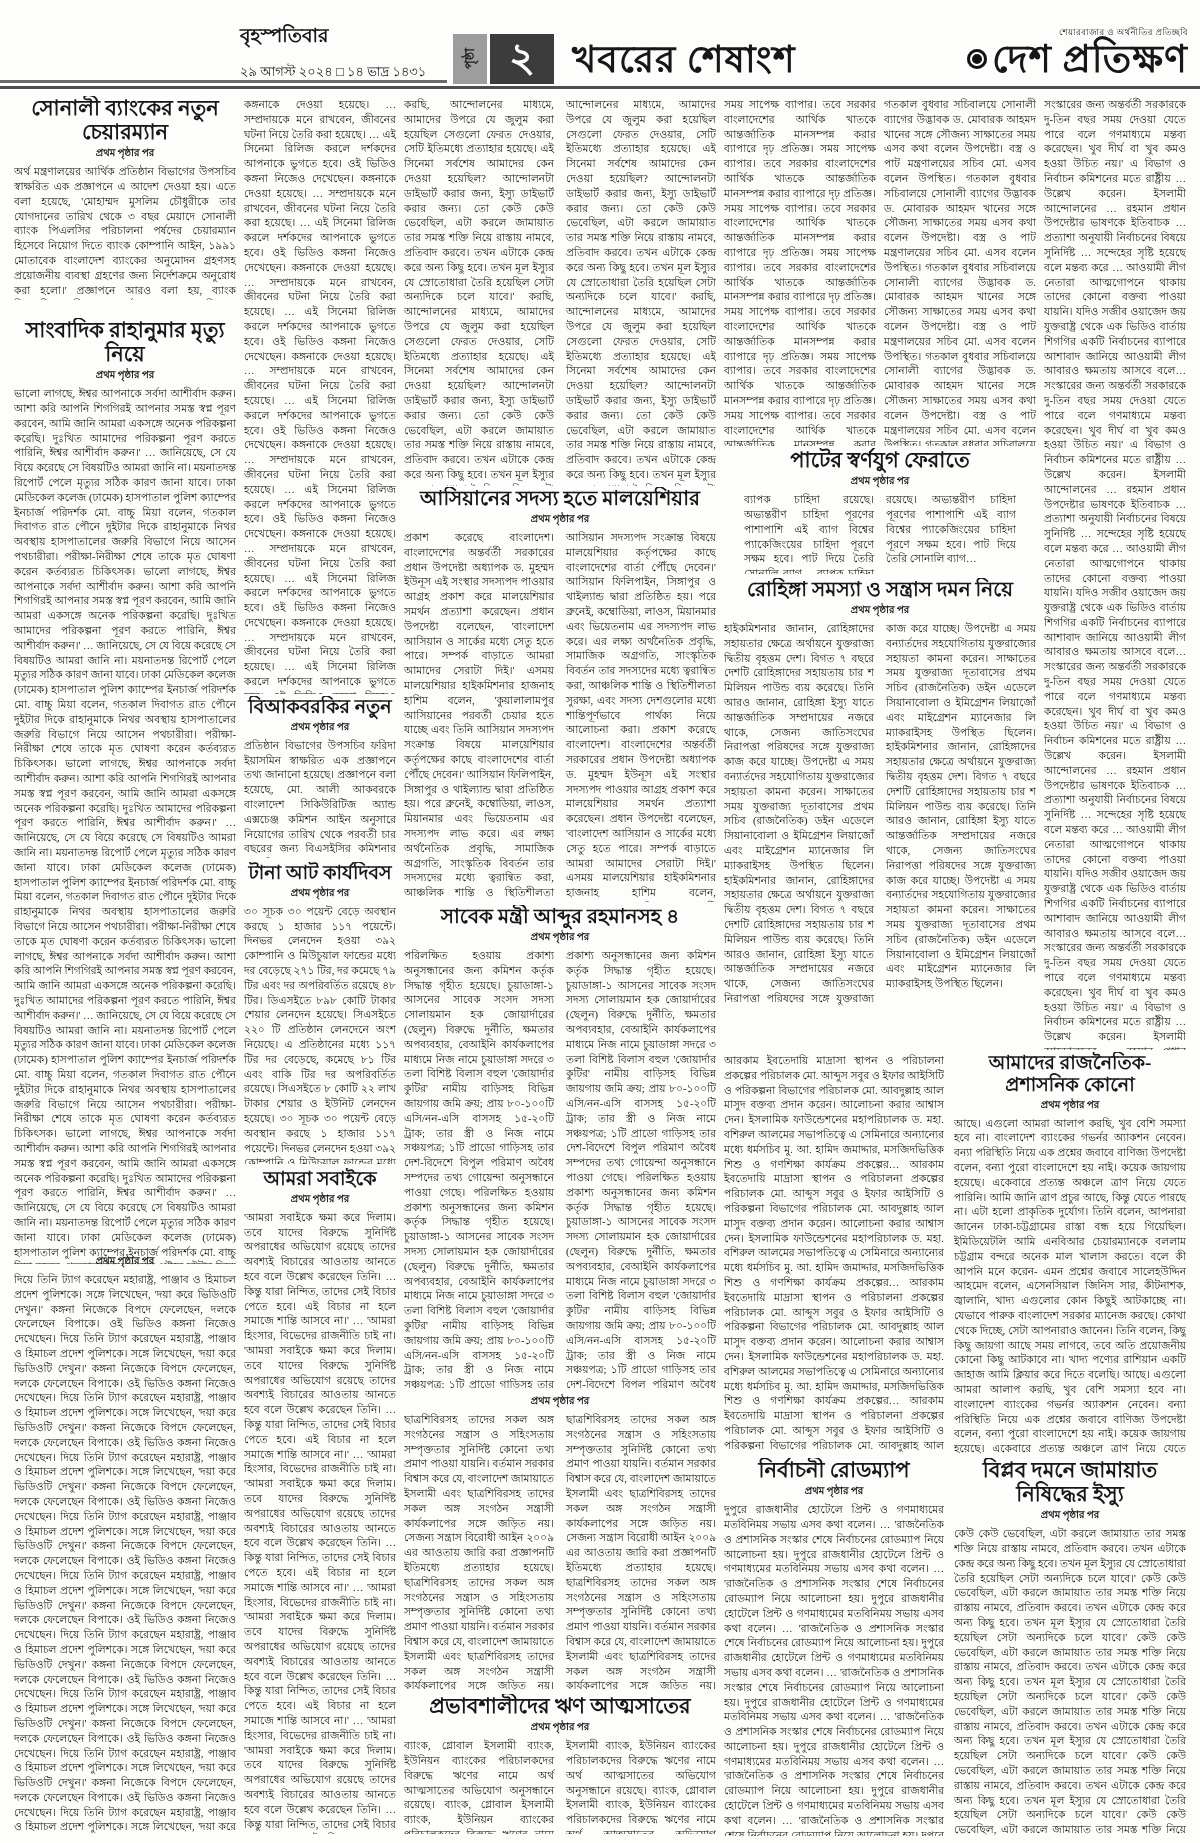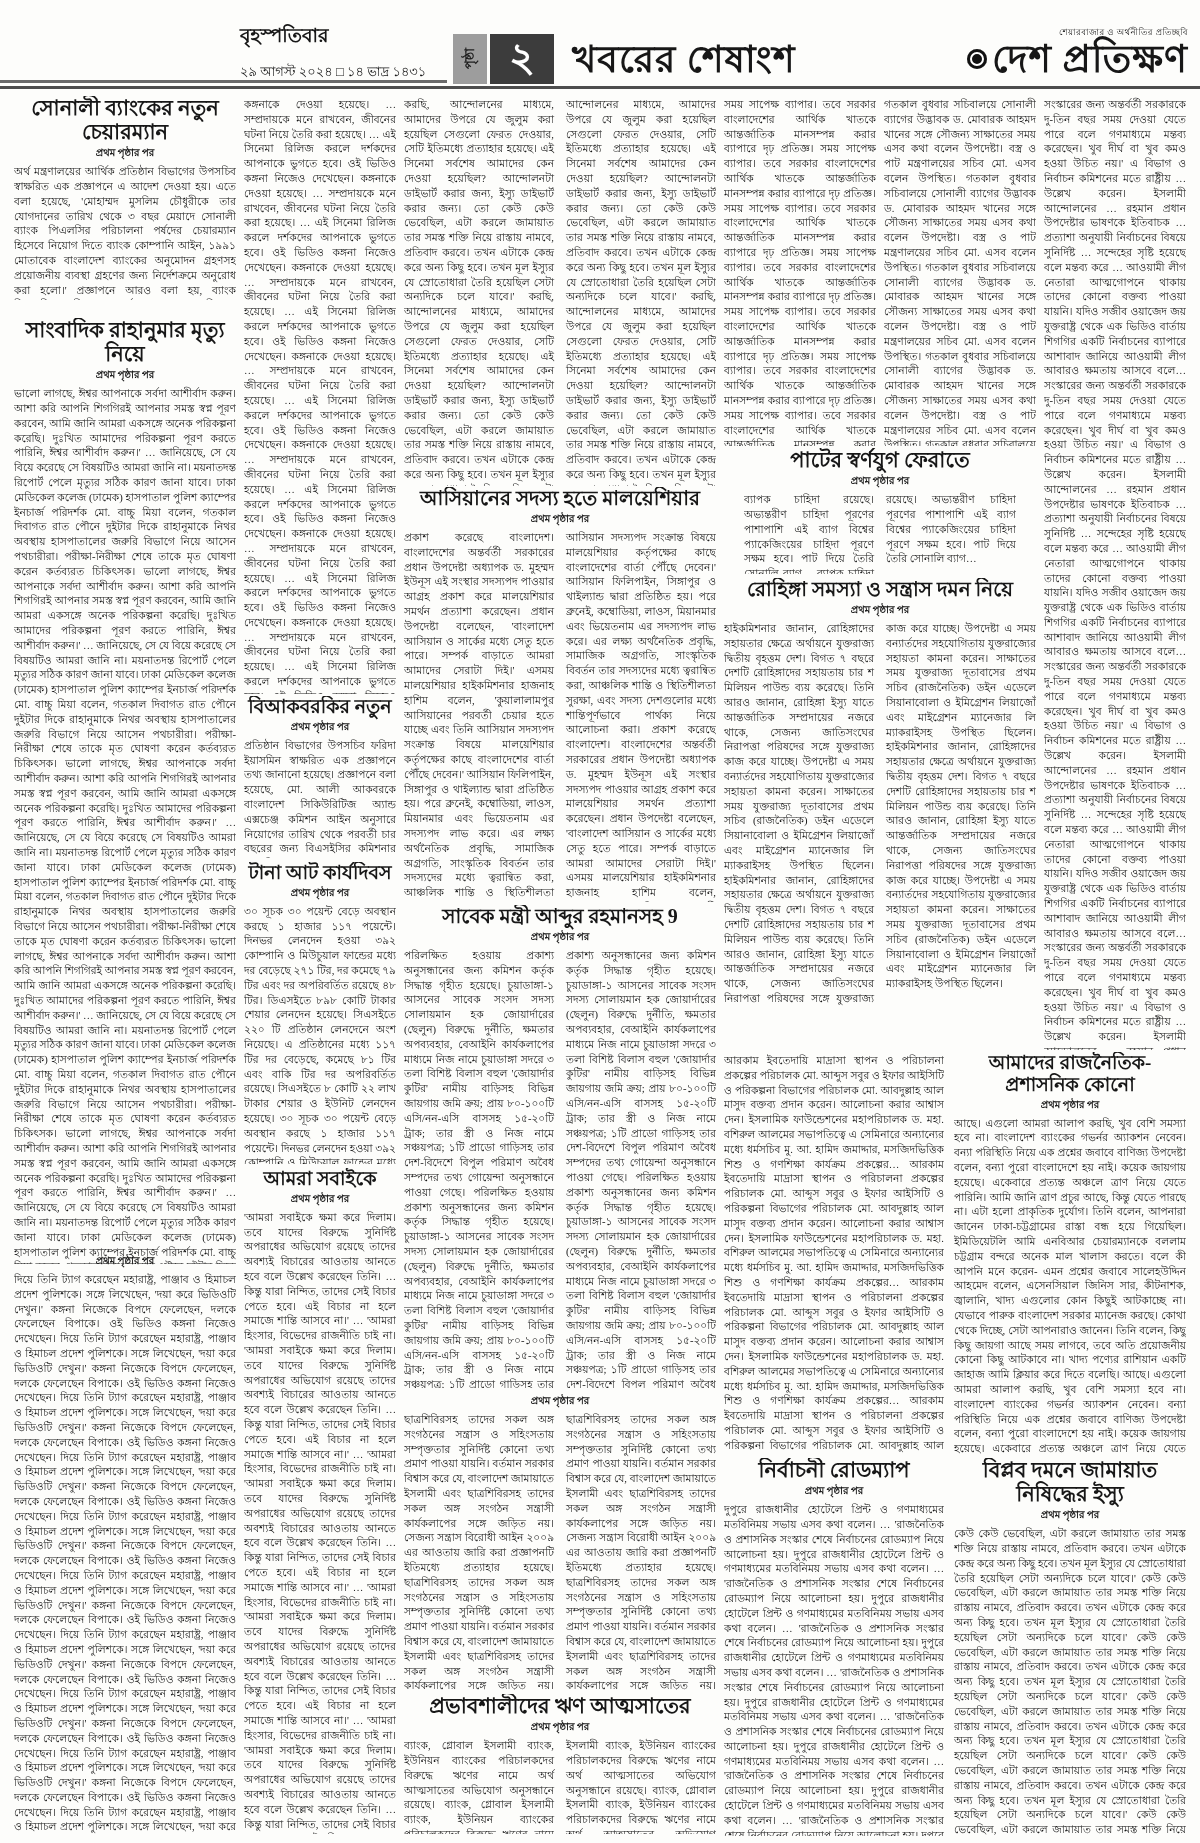--- a/index.html
+++ b/index.html
@@ -101,21 +101,21 @@
     <div class="body cols2">করছি, আন্দোলনের মাধ্যমে, আমাদের উপরে যে জুলুম করা হয়েছিল সেগুলো ফেরত দেওয়ার, সেটি ইতিমধ্যে প্রত্যাহার হয়েছে। এই সিনেমা সর্বশেষ আমাদের কেন দেওয়া হয়েছিল? আন্দোলনটা ডাইভার্ট করার জন্য, ইস্যু ডাইভার্ট করার জন্য। তো কেউ কেউ ভেবেছিল, এটা করলে জামায়াত তার সমস্ত শক্তি নিয়ে রাস্তায় নামবে, প্রতিবাদ করবে। তখন এটাকে কেন্দ্র করে অন্য কিছু হবে। তখন মূল ইস্যুর যে স্রোতোধারা তৈরি হয়েছিল সেটা অন্যদিকে চলে যাবে।' করছি, আন্দোলনের মাধ্যমে, আমাদের উপরে যে জুলুম করা হয়েছিল সেগুলো ফেরত দেওয়ার, সেটি ইতিমধ্যে প্রত্যাহার হয়েছে। এই সিনেমা সর্বশেষ আমাদের কেন দেওয়া হয়েছিল? আন্দোলনটা ডাইভার্ট করার জন্য, ইস্যু ডাইভার্ট করার জন্য। তো কেউ কেউ ভেবেছিল, এটা করলে জামায়াত তার সমস্ত শক্তি নিয়ে রাস্তায় নামবে, প্রতিবাদ করবে। তখন এটাকে কেন্দ্র করে অন্য কিছু হবে। তখন মূল ইস্যুর যে স্রোতোধারা তৈরি হয়েছিল সেটা অন্যদিকে চলে যাবে।' করছি, আন্দোলনের মাধ্যমে, আমাদের উপরে যে জুলুম করা হয়েছিল সেগুলো ফেরত দেওয়ার, সেটি ইতিমধ্যে প্রত্যাহার হয়েছে। এই সিনেমা সর্বশেষ আমাদের কেন দেওয়া হয়েছিল? আন্দোলনটা ডাইভার্ট করার জন্য, ইস্যু ডাইভার্ট করার জন্য। তো কেউ কেউ ভেবেছিল, এটা করলে জামায়াত তার সমস্ত শক্তি নিয়ে রাস্তায় নামবে, প্রতিবাদ করবে। তখন এটাকে কেন্দ্র করে অন্য কিছু হবে। তখন মূল ইস্যুর যে স্রোতোধারা তৈরি হয়েছিল সেটা অন্যদিকে চলে যাবে।' করছি, আন্দোলনের মাধ্যমে, আমাদের উপরে যে জুলুম করা হয়েছিল সেগুলো ফেরত দেওয়ার, সেটি ইতিমধ্যে প্রত্যাহার হয়েছে। এই সিনেমা সর্বশেষ আমাদের কেন দেওয়া হয়েছিল? আন্দোলনটা ডাইভার্ট করার জন্য, ইস্যু ডাইভার্ট করার জন্য। তো কেউ কেউ ভেবেছিল, এটা করলে জামায়াত তার সমস্ত শক্তি নিয়ে রাস্তায় নামবে, প্রতিবাদ করবে। তখন এটাকে কেন্দ্র করে অন্য কিছু হবে। তখন মূল ইস্যুর যে স্রোতোধারা তৈরি হয়েছিল সেটা অন্যদিকে চলে যাবে।'</div>
   </div>
 
   <div class="article" style="left:404px;top:487px;width:312px;height:415px;">
     <div class="hl hl-xl">আসিয়ানের সদস্য হতে মালয়েশিয়ার</div>
     <div class="dateline">প্রথম পৃষ্ঠার পর</div>
     <div class="body cols2">প্রকাশ করেছে বাংলাদেশ। বাংলাদেশের অন্তর্বর্তী সরকারের প্রধান উপদেষ্টা অধ্যাপক ড. মুহম্মদ ইউনূস এই সংস্থার সদস্যপদ পাওয়ার আগ্রহ প্রকাশ করে মালয়েশিয়ার সমর্থন প্রত্যাশা করেছেন। প্রধান উপদেষ্টা বলেছেন, 'বাংলাদেশ আসিয়ান ও সার্কের মধ্যে সেতু হতে পারে। সম্পর্ক বাড়াতে আমরা আমাদের সেরাটা দিই।' এসময় মালয়েশিয়ার হাইকমিশনার হাজনাহ হাশিম বলেন, 'কুয়ালালামপুর আসিয়ানের পরবর্তী চেয়ার হতে যাচ্ছে এবং তিনি আসিয়ান সদস্যপদ সংক্রান্ত বিষয়ে মালয়েশিয়ার কর্তৃপক্ষের কাছে বাংলাদেশের বার্তা পৌঁছে দেবেন।' আসিয়ান ফিলিপাইন, সিঙ্গাপুর ও থাইল্যান্ড দ্বারা প্রতিষ্ঠিত হয়। পরে ব্রুনেই, কম্বোডিয়া, লাওস, মিয়ানমার এবং ভিয়েতনাম এর সদস্যপদ লাভ করে। এর লক্ষ্য অর্থনৈতিক প্রবৃদ্ধি, সামাজিক অগ্রগতি, সাংস্কৃতিক বিবর্তন তার সদস্যদের মধ্যে ত্বরান্বিত করা, আঞ্চলিক শান্তি ও স্থিতিশীলতা সুরক্ষা, এবং সদস্য দেশগুলোর মধ্যে শান্তিপূর্ণভাবে পার্থক্য নিয়ে আলোচনা করা। প্রকাশ করেছে বাংলাদেশ। বাংলাদেশের অন্তর্বর্তী সরকারের প্রধান উপদেষ্টা অধ্যাপক ড. মুহম্মদ ইউনূস এই সংস্থার সদস্যপদ পাওয়ার আগ্রহ প্রকাশ করে মালয়েশিয়ার সমর্থন প্রত্যাশা করেছেন। প্রধান উপদেষ্টা বলেছেন, 'বাংলাদেশ আসিয়ান ও সার্কের মধ্যে সেতু হতে পারে। সম্পর্ক বাড়াতে আমরা আমাদের সেরাটা দিই।' এসময় মালয়েশিয়ার হাইকমিশনার হাজনাহ হাশিম বলেন, 'কুয়ালালামপুর আসিয়ানের পরবর্তী চেয়ার হতে যাচ্ছে এবং তিনি আসিয়ান সদস্যপদ সংক্রান্ত বিষয়ে মালয়েশিয়ার কর্তৃপক্ষের কাছে বাংলাদেশের বার্তা পৌঁছে দেবেন।' আসিয়ান ফিলিপাইন, সিঙ্গাপুর ও থাইল্যান্ড দ্বারা প্রতিষ্ঠিত হয়। পরে ব্রুনেই, কম্বোডিয়া, লাওস, মিয়ানমার এবং ভিয়েতনাম এর সদস্যপদ লাভ করে। এর লক্ষ্য অর্থনৈতিক প্রবৃদ্ধি, সামাজিক অগ্রগতি, সাংস্কৃতিক বিবর্তন তার সদস্যদের মধ্যে ত্বরান্বিত করা, আঞ্চলিক শান্তি ও স্থিতিশীলতা সুরক্ষা, এবং সদস্য দেশগুলোর মধ্যে শান্তিপূর্ণভাবে পার্থক্য নিয়ে আলোচনা করা। প্রকাশ করেছে বাংলাদেশ। বাংলাদেশের অন্তর্বর্তী সরকারের প্রধান উপদেষ্টা অধ্যাপক ড. মুহম্মদ ইউনূস এই সংস্থার সদস্যপদ পাওয়ার আগ্রহ প্রকাশ করে মালয়েশিয়ার সমর্থন প্রত্যাশা করেছেন। প্রধান উপদেষ্টা বলেছেন, 'বাংলাদেশ আসিয়ান ও সার্কের মধ্যে সেতু হতে পারে। সম্পর্ক বাড়াতে আমরা আমাদের সেরাটা দিই।' এসময় মালয়েশিয়ার হাইকমিশনার হাজনাহ হাশিম বলেন, 'কুয়ালালামপুর আসিয়ানের পরবর্তী চেয়ার হতে যাচ্ছে এবং তিনি আসিয়ান সদস্যপদ সংক্রান্ত বিষয়ে মালয়েশিয়ার কর্তৃপক্ষের কাছে বাংলাদেশের বার্তা পৌঁছে দেবেন।' আসিয়ান ফিলিপাইন, সিঙ্গাপুর ও থাইল্যান্ড দ্বারা প্রতিষ্ঠিত হয়। পরে ব্রুনেই, কম্বোডিয়া, লাওস, মিয়ানমার এবং ভিয়েতনাম এর সদস্যপদ লাভ করে। এর লক্ষ্য অর্থনৈতিক প্রবৃদ্ধি, সামাজিক অগ্রগতি, সাংস্কৃতিক বিবর্তন তার সদস্যদের মধ্যে ত্বরান্বিত করা, আঞ্চলিক শান্তি ও স্থিতিশীলতা সুরক্ষা, এবং সদস্য দেশগুলোর মধ্যে শান্তিপূর্ণভাবে পার্থক্য নিয়ে আলোচনা করা।</div>
   </div>
 
   <div class="article" style="left:404px;top:905px;width:312px;height:483px;">
-    <div class="hl hl-xl">সাবেক মন্ত্রী আব্দুর রহমানসহ 9</div>
+    <div class="hl hl-xl">সাবেক মন্ত্রী আব্দুর রহমানসহ ৪</div>
     <div class="dateline">প্রথম পৃষ্ঠার পর</div>
     <div class="body cols2">পরিলক্ষিত হওয়ায় প্রকাশ্য অনুসন্ধানের জন্য কমিশন কর্তৃক সিদ্ধান্ত গৃহীত হয়েছে। চুয়াডাঙ্গা-১ আসনের সাবেক সংসদ সদস্য সোলায়মান হক জোয়ার্দারের (ছেলুন) বিরুদ্ধে দুর্নীতি, ক্ষমতার অপব্যবহার, বেআইনি কার্যকলাপের মাধ্যমে নিজ নামে চুয়াডাঙ্গা সদরে ৩ তলা বিশিষ্ট বিলাস বহুল 'জোয়ার্দার কুটির' নামীয় বাড়িসহ বিভিন্ন জায়গায় জমি ক্রয়; প্রায় ৮০-১০০টি এসি/নন-এসি বাসসহ ১৫-২০টি ট্রাক; তার স্ত্রী ও নিজ নামে সঞ্চয়পত্র; ১টি প্রাডো গাড়িসহ তার দেশ-বিদেশে বিপুল পরিমাণ অবৈধ সম্পদের তথ্য গোয়েন্দা অনুসন্ধানে পাওয়া গেছে। পরিলক্ষিত হওয়ায় প্রকাশ্য অনুসন্ধানের জন্য কমিশন কর্তৃক সিদ্ধান্ত গৃহীত হয়েছে। চুয়াডাঙ্গা-১ আসনের সাবেক সংসদ সদস্য সোলায়মান হক জোয়ার্দারের (ছেলুন) বিরুদ্ধে দুর্নীতি, ক্ষমতার অপব্যবহার, বেআইনি কার্যকলাপের মাধ্যমে নিজ নামে চুয়াডাঙ্গা সদরে ৩ তলা বিশিষ্ট বিলাস বহুল 'জোয়ার্দার কুটির' নামীয় বাড়িসহ বিভিন্ন জায়গায় জমি ক্রয়; প্রায় ৮০-১০০টি এসি/নন-এসি বাসসহ ১৫-২০টি ট্রাক; তার স্ত্রী ও নিজ নামে সঞ্চয়পত্র; ১টি প্রাডো গাড়িসহ তার দেশ-বিদেশে বিপুল পরিমাণ অবৈধ সম্পদের তথ্য গোয়েন্দা অনুসন্ধানে পাওয়া গেছে। পরিলক্ষিত হওয়ায় প্রকাশ্য অনুসন্ধানের জন্য কমিশন কর্তৃক সিদ্ধান্ত গৃহীত হয়েছে। চুয়াডাঙ্গা-১ আসনের সাবেক সংসদ সদস্য সোলায়মান হক জোয়ার্দারের (ছেলুন) বিরুদ্ধে দুর্নীতি, ক্ষমতার অপব্যবহার, বেআইনি কার্যকলাপের মাধ্যমে নিজ নামে চুয়াডাঙ্গা সদরে ৩ তলা বিশিষ্ট বিলাস বহুল 'জোয়ার্দার কুটির' নামীয় বাড়িসহ বিভিন্ন জায়গায় জমি ক্রয়; প্রায় ৮০-১০০টি এসি/নন-এসি বাসসহ ১৫-২০টি ট্রাক; তার স্ত্রী ও নিজ নামে সঞ্চয়পত্র; ১টি প্রাডো গাড়িসহ তার দেশ-বিদেশে বিপুল পরিমাণ অবৈধ সম্পদের তথ্য গোয়েন্দা অনুসন্ধানে পাওয়া গেছে। পরিলক্ষিত হওয়ায় প্রকাশ্য অনুসন্ধানের জন্য কমিশন কর্তৃক সিদ্ধান্ত গৃহীত হয়েছে। চুয়াডাঙ্গা-১ আসনের সাবেক সংসদ সদস্য সোলায়মান হক জোয়ার্দারের (ছেলুন) বিরুদ্ধে দুর্নীতি, ক্ষমতার অপব্যবহার, বেআইনি কার্যকলাপের মাধ্যমে নিজ নামে চুয়াডাঙ্গা সদরে ৩ তলা বিশিষ্ট বিলাস বহুল 'জোয়ার্দার কুটির' নামীয় বাড়িসহ বিভিন্ন জায়গায় জমি ক্রয়; প্রায় ৮০-১০০টি এসি/নন-এসি বাসসহ ১৫-২০টি ট্রাক; তার স্ত্রী ও নিজ নামে সঞ্চয়পত্র; ১টি প্রাডো গাড়িসহ তার দেশ-বিদেশে বিপুল পরিমাণ অবৈধ সম্পদের তথ্য গোয়েন্দা অনুসন্ধানে পাওয়া গেছে।</div>
   </div>
 
   <div class="article" style="left:404px;top:1392px;width:312px;height:298px;">
     <div class="dateline">প্রথম পৃষ্ঠার পর</div>
     <div class="body cols2">ছাত্রশিবিরসহ তাদের সকল অঙ্গ সংগঠনের সন্ত্রাস ও সহিংসতায় সম্পৃক্ততার সুনির্দিষ্ট কোনো তথ্য প্রমাণ পাওয়া যায়নি। বর্তমান সরকার বিশ্বাস করে যে, বাংলাদেশ জামায়াতে ইসলামী এবং ছাত্রশিবিরসহ তাদের সকল অঙ্গ সংগঠন সন্ত্রাসী কার্যকলাপের সঙ্গে জড়িত নয়। সেজন্য সন্ত্রাস বিরোধী আইন ২০০৯ এর আওতায় জারি করা প্রজ্ঞাপনটি ইতিমধ্যে প্রত্যাহার হয়েছে। ছাত্রশিবিরসহ তাদের সকল অঙ্গ সংগঠনের সন্ত্রাস ও সহিংসতায় সম্পৃক্ততার সুনির্দিষ্ট কোনো তথ্য প্রমাণ পাওয়া যায়নি। বর্তমান সরকার বিশ্বাস করে যে, বাংলাদেশ জামায়াতে ইসলামী এবং ছাত্রশিবিরসহ তাদের সকল অঙ্গ সংগঠন সন্ত্রাসী কার্যকলাপের সঙ্গে জড়িত নয়। সেজন্য সন্ত্রাস বিরোধী আইন ২০০৯ এর আওতায় জারি করা প্রজ্ঞাপনটি ইতিমধ্যে প্রত্যাহার হয়েছে। ছাত্রশিবিরসহ তাদের সকল অঙ্গ সংগঠনের সন্ত্রাস ও সহিংসতায় সম্পৃক্ততার সুনির্দিষ্ট কোনো তথ্য প্রমাণ পাওয়া যায়নি। বর্তমান সরকার বিশ্বাস করে যে, বাংলাদেশ জামায়াতে ইসলামী এবং ছাত্রশিবিরসহ তাদের সকল অঙ্গ সংগঠন সন্ত্রাসী কার্যকলাপের সঙ্গে জড়িত নয়। সেজন্য সন্ত্রাস বিরোধী আইন ২০০৯ এর আওতায় জারি করা প্রজ্ঞাপনটি ইতিমধ্যে প্রত্যাহার হয়েছে। ছাত্রশিবিরসহ তাদের সকল অঙ্গ সংগঠনের সন্ত্রাস ও সহিংসতায় সম্পৃক্ততার সুনির্দিষ্ট কোনো তথ্য প্রমাণ পাওয়া যায়নি। বর্তমান সরকার বিশ্বাস করে যে, বাংলাদেশ জামায়াতে ইসলামী এবং ছাত্রশিবিরসহ তাদের সকল অঙ্গ সংগঠন সন্ত্রাসী কার্যকলাপের সঙ্গে জড়িত নয়। সেজন্য সন্ত্রাস বিরোধী আইন ২০০৯ এর আওতায় জারি করা প্রজ্ঞাপনটি ইতিমধ্যে প্রত্যাহার হয়েছে।</div>
   </div>
 
   <div class="article" style="left:404px;top:1694px;width:312px;height:140px;">

